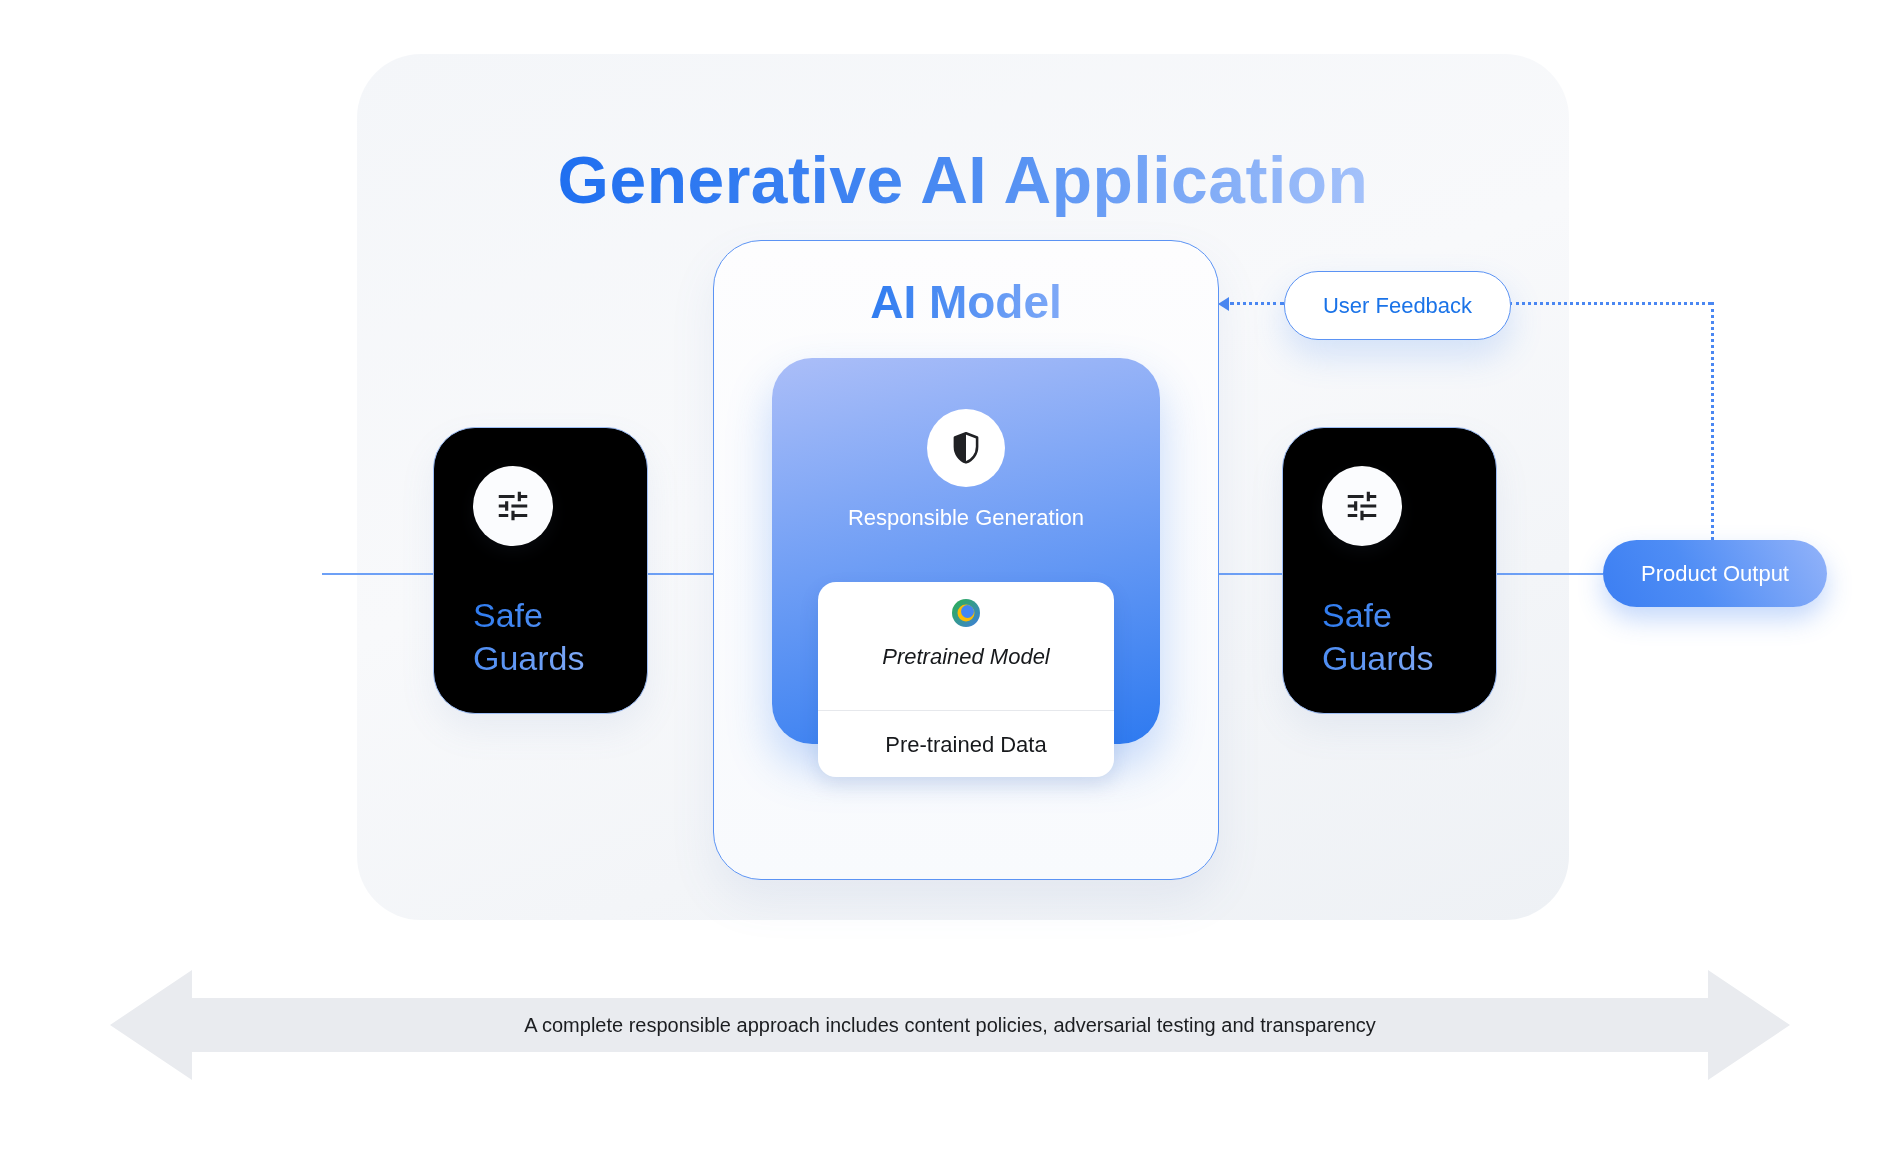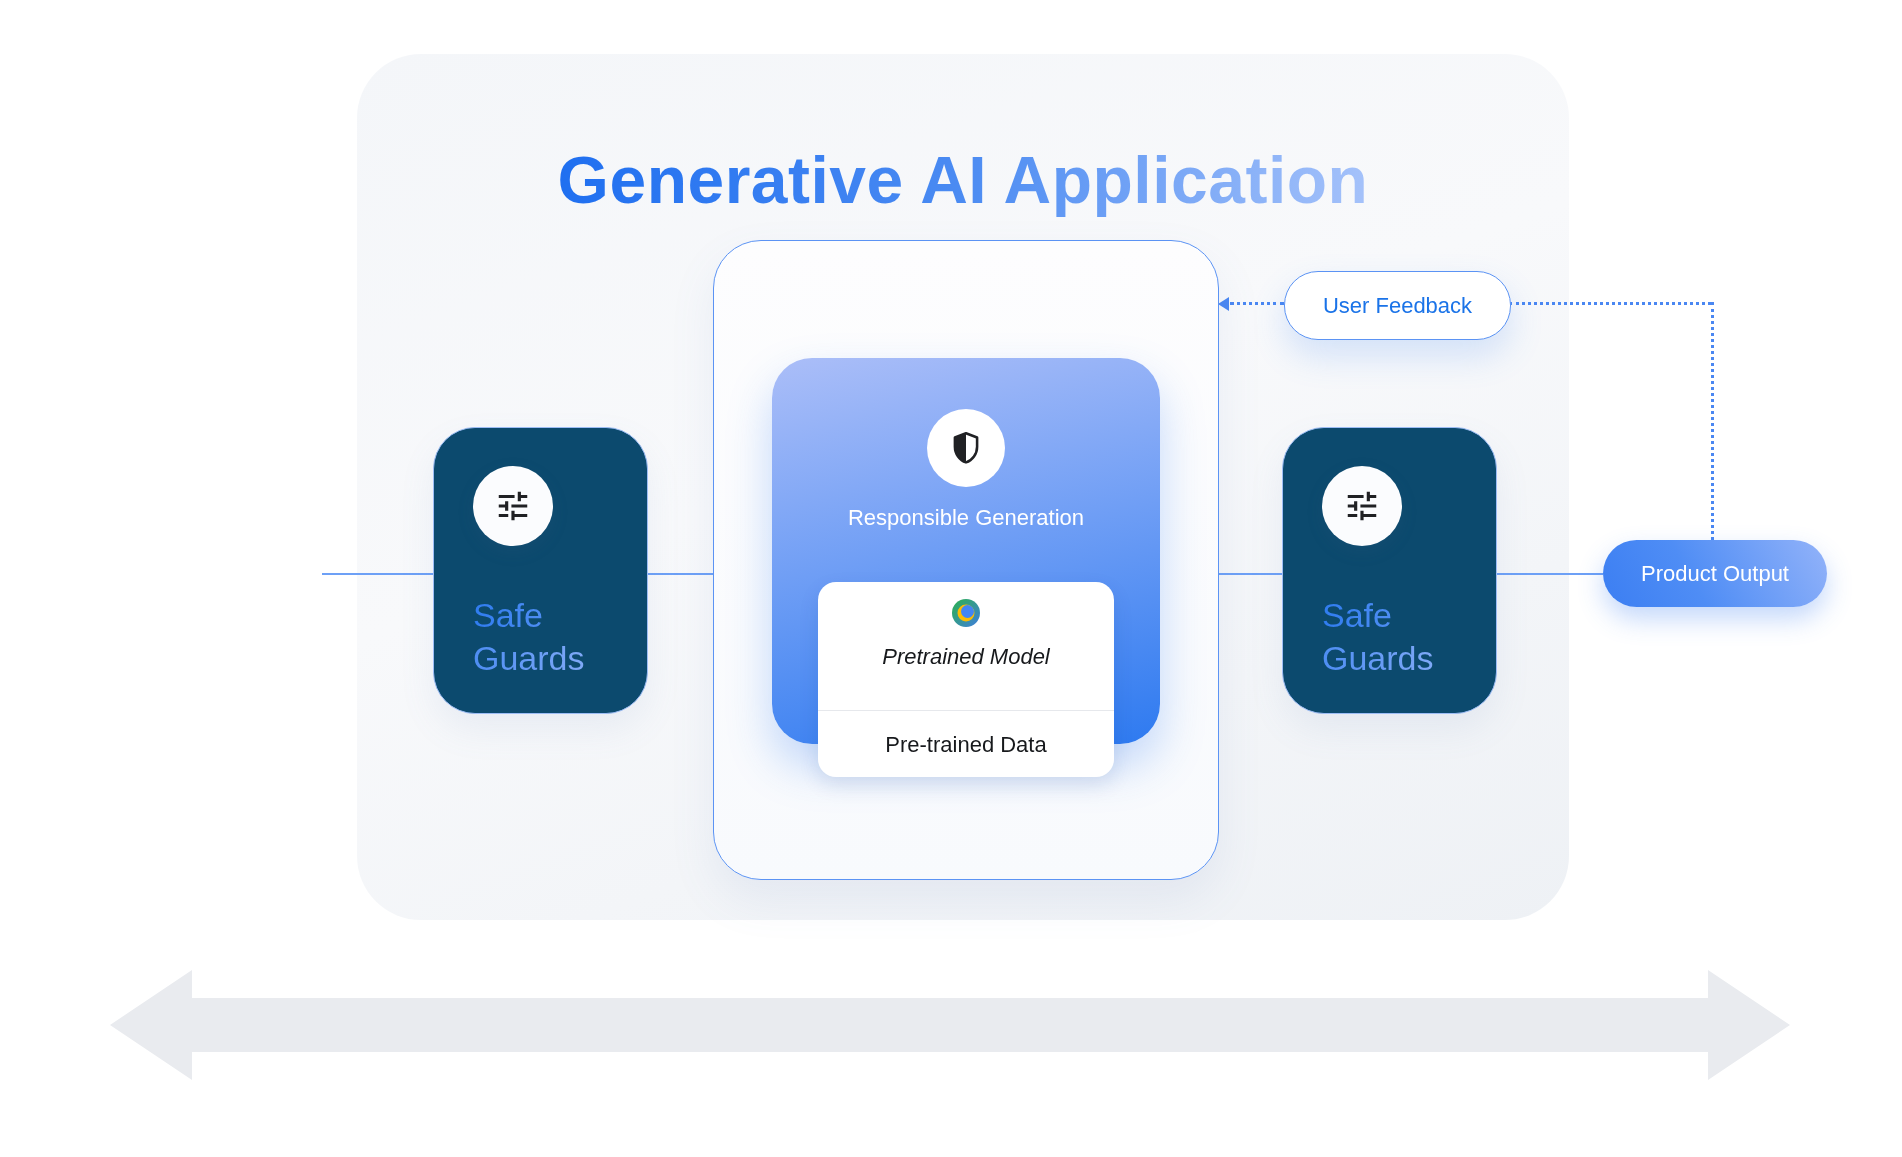--- a/index.html
+++ b/index.html
@@ -35,21 +35,21 @@
     display:flex;align-items:center;justify-content:center;}
   .resp-gen{position:absolute;left:0;top:147px;width:100%;text-align:center;color:#ffffff;font-size:22px;font-weight:500;}
 
   .inner-card{position:absolute;left:calc(50% - 148px);top:224px;width:296px;height:195px;border-radius:18px;background:#ffffff;
     box-shadow:0 8px 20px rgba(20,60,140,.12);}
   .model-icon{position:absolute;left:calc(50% - 16px);top:15px;width:32px;height:32px;}
   .pm-label{position:absolute;left:0;top:62px;width:100%;text-align:center;font-size:22px;font-weight:500;color:#17191c;font-style:italic;}
   .card-divider{position:absolute;left:0;top:128px;width:100%;height:1px;background:#e6e8ec;}
   .pd-label{position:absolute;left:0;top:150px;width:100%;text-align:center;font-size:22px;font-weight:400;color:#17191c;}
 
-  .sg-box{position:absolute;top:427px;width:213px;height:285px;border-radius:42px;background:#0c4a6e;border:1px solid #9dbdf5;
+  .sg-box{position:absolute;top:427px;width:213px;height:285px;border-radius:42px;background:#000000;border:1px solid #9dbdf5;
     box-shadow:0 16px 35px rgba(110,140,190,.10);}
   .sg-left{left:433px;}
   .sg-right{left:1282px;}
   .sg-icon-circle{position:absolute;left:39px;top:38px;width:80px;height:80px;border-radius:50%;background:#fbfcfe;
     box-shadow:0 6px 18px rgba(80,100,140,.10);display:flex;align-items:center;justify-content:center;}
   .sg-label{position:absolute;left:39px;top:166px;width:145px;font-size:34px;font-weight:500;line-height:1.25;}
 
   .pill{position:absolute;top:540px;height:67px;border-radius:34px;display:flex;align-items:center;justify-content:center;
     color:#ffffff;font-size:22px;font-weight:500;}
   .pill-input{left:103px;width:219px;background:linear-gradient(120deg,#93b3f9 0%,#4f8df5 60%,#3b7ef2 100%);
@@ -79,20 +79,23 @@
   <div class="conn conn-2"></div>
   <div class="conn conn-3"></div>
   <div class="conn conn-4"></div>
 
   <div class="arrowhead-left"></div>
   <div class="dot-h dot-h1"></div>
   <div class="dot-h dot-h2"></div>
   <div class="dot-v"></div>
 
   <div class="ai-box">
+    <div class="ai-title">
+      <span class="grad-blue">AI Model</span>
+    </div>
 
     <div class="blue-card">
       <div class="shield-circle">
         <svg viewBox="0 0 24 24" width="36" height="36">
           <path d="M12 2.2 4.6 5v6.1c0 4.8 3.1 9.2 7.4 10.5 4.3-1.3 7.4-5.7 7.4-10.5V5L12 2.2z" fill="none" stroke="#202124" stroke-width="1.7" stroke-linejoin="round"></path>
           <path d="M12 2.2 4.6 5v6.1c0 4.8 3.1 9.2 7.4 10.5V2.2z" fill="#202124"></path>
         </svg>
       </div>
       <div class="resp-gen">Responsible Generation</div>
 
@@ -138,14 +141,15 @@
   </div>
 
   <div class="pill pill-output">
     <span>Product Output</span>
   </div>
   <div class="pill pill-feedback">
     <span>User Feedback</span>
   </div>
 
   <div class="banner-shape"></div>
+  <div class="banner-text">A complete responsible approach includes content policies, adversarial testing and transparency</div>
 
 </div>
 
 </body></html>

